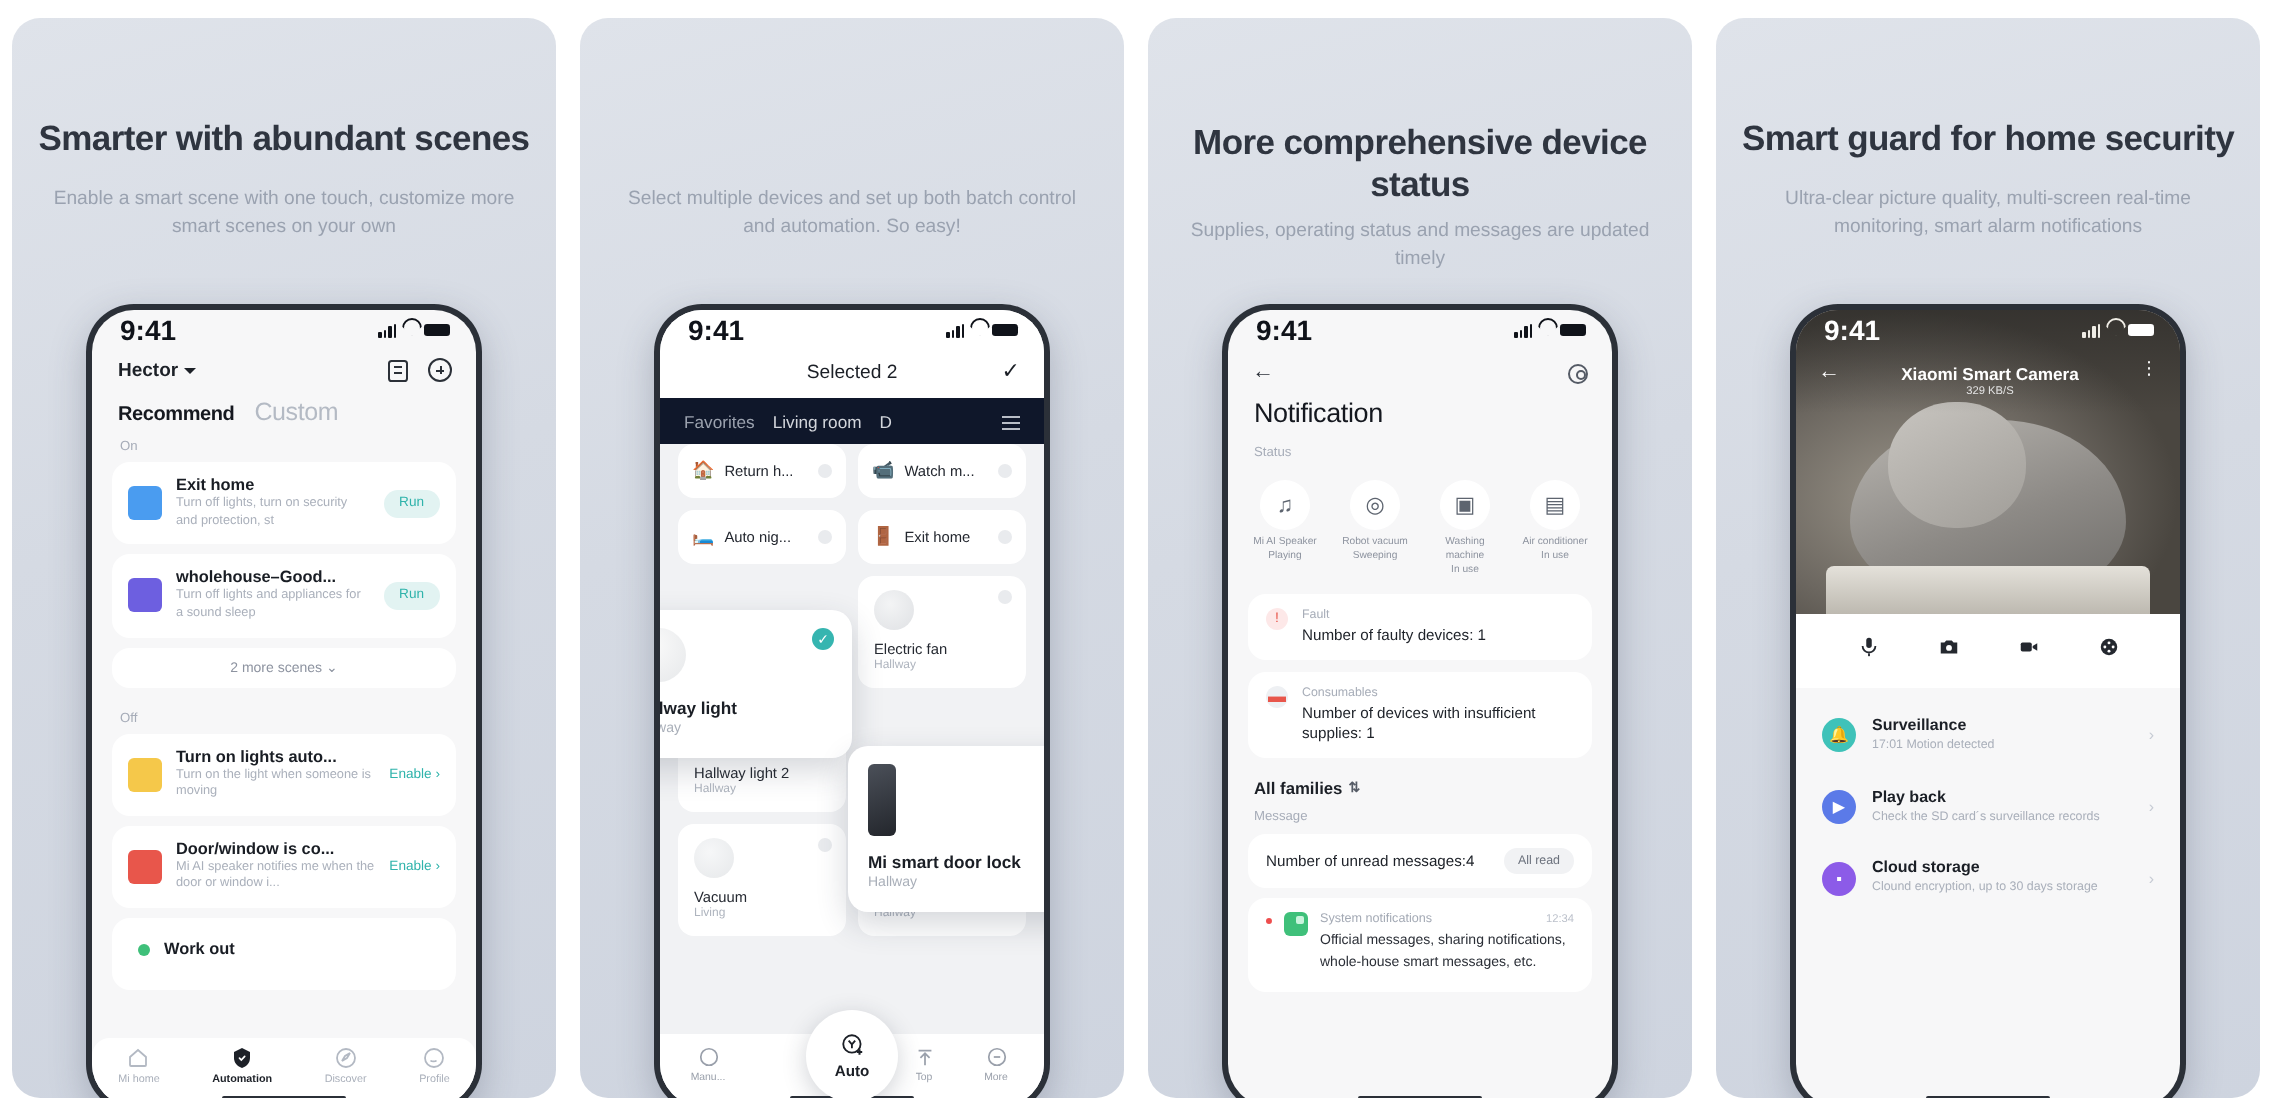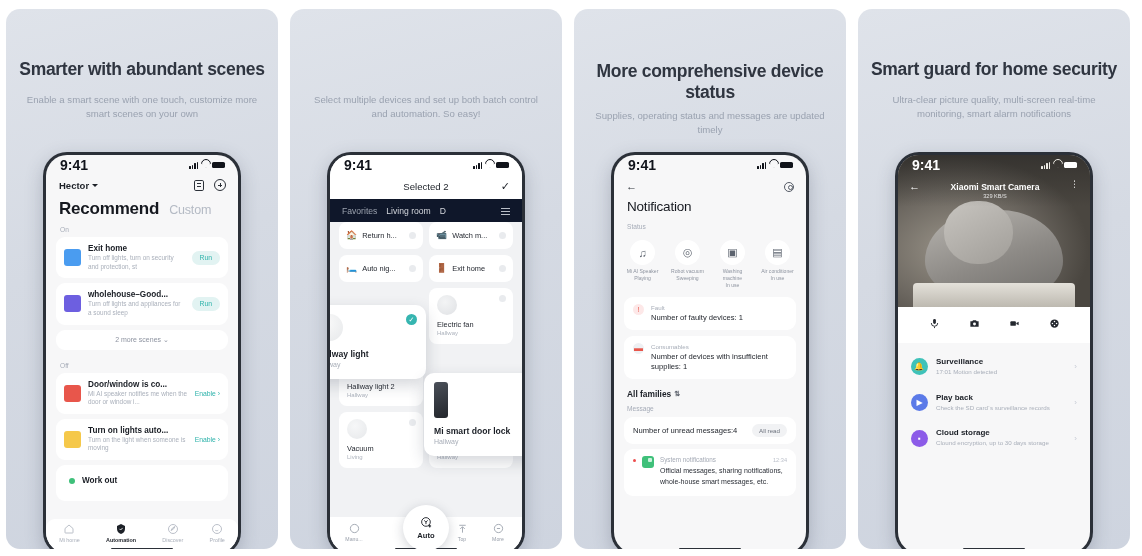--- a/index.html
+++ b/index.html
@@ -107,21 +107,21 @@
   .p1-icons { display:flex; align-items:center; gap:10px; }
   .ico-list { width:10px;height:11px;border:1.2px solid #2b3038;border-radius:1.8px;position:relative;}
   .ico-list::before,.ico-list::after{content:"";position:absolute;left:2px;right:2px;height:1.1px;background:#2b3038;}
   .ico-list::before{top:2.6px}.ico-list::after{top:5.6px}
   .ico-plus { width:12px;height:12px;border:1.2px solid #2b3038;border-radius:50%;position:relative;}
   .ico-plus::before,.ico-plus::after{content:"";position:absolute;background:#2b3038;}
   .ico-plus::before{left:2.6px;right:2.6px;top:4.9px;height:1.2px;}
   .ico-plus::after{top:2.6px;bottom:2.6px;left:4.9px;width:1.2px;}
 
   .p1-tabs { display:flex; gap:10px; padding: 8px 13px 0; align-items:baseline; }
-  .tab-on { font-size:17px; font-weight:bold; color:#15181f; letter-spacing:-.2px;}
+  .tab-on { font-size:10px; font-weight:bold; color:#15181f; letter-spacing:-.2px;}
   .tab-off { font-size:12.5px; color:#b4bac4; letter-spacing:-.2px;text-align:center;}
   .sec-label { font-size:6.6px; color:#a6acb8; padding:7px 14px 4px; }
 
   .scene-card {
     margin: 0 10px 5px;
     background:#fff; border-radius:9px;
     display:flex; align-items:center;
     padding:7px 8px;
     gap:7px;
     min-height:36px;
@@ -342,33 +342,33 @@
           <span class="run-btn">Run</span>
         </div>
 
         <div class="more-scenes">
           <span>2 more scenes</span> ⌄
         </div>
 
         <div class="sec-label">Off</div>
 
         <div class="scene-card">
+          <span class="sc-icon" style="background:#f5c84a"></span>
+          <span class="sc-txt">
+            <span class="sc-title" style="display:block">Turn on lights auto...</span>
+            <span class="sc-desc" style="display:block">Turn on the light when someone is moving</span>
+          </span>
+          <span class="enable-btn">Enable ›</span>
+        </div>
+
+        <div class="scene-card">
           <span class="sc-icon" style="background:#e8564b"></span>
           <span class="sc-txt">
             <span class="sc-title" style="display:block">Door/window is co...</span>
             <span class="sc-desc" style="display:block">Mi AI speaker notifies me when the door or window i...</span>
-          </span>
-          <span class="enable-btn">Enable ›</span>
-        </div>
-
-        <div class="scene-card">
-          <span class="sc-icon" style="background:#f5c84a"></span>
-          <span class="sc-txt">
-            <span class="sc-title" style="display:block">Turn on lights auto...</span>
-            <span class="sc-desc" style="display:block">Turn on the light when someone is moving</span>
           </span>
           <span class="enable-btn">Enable ›</span>
         </div>
 
         <div class="scene-card" style="padding-bottom:12px">
           <span class="sc-icon" style="background:#3fc07a;width:6px;height:6px;border-radius:50%;flex:0 0 6px;margin-left:5px"></span>
           <span class="sc-txt">
             <span class="sc-title" style="display:block">Work out</span>
           </span>
         </div>

